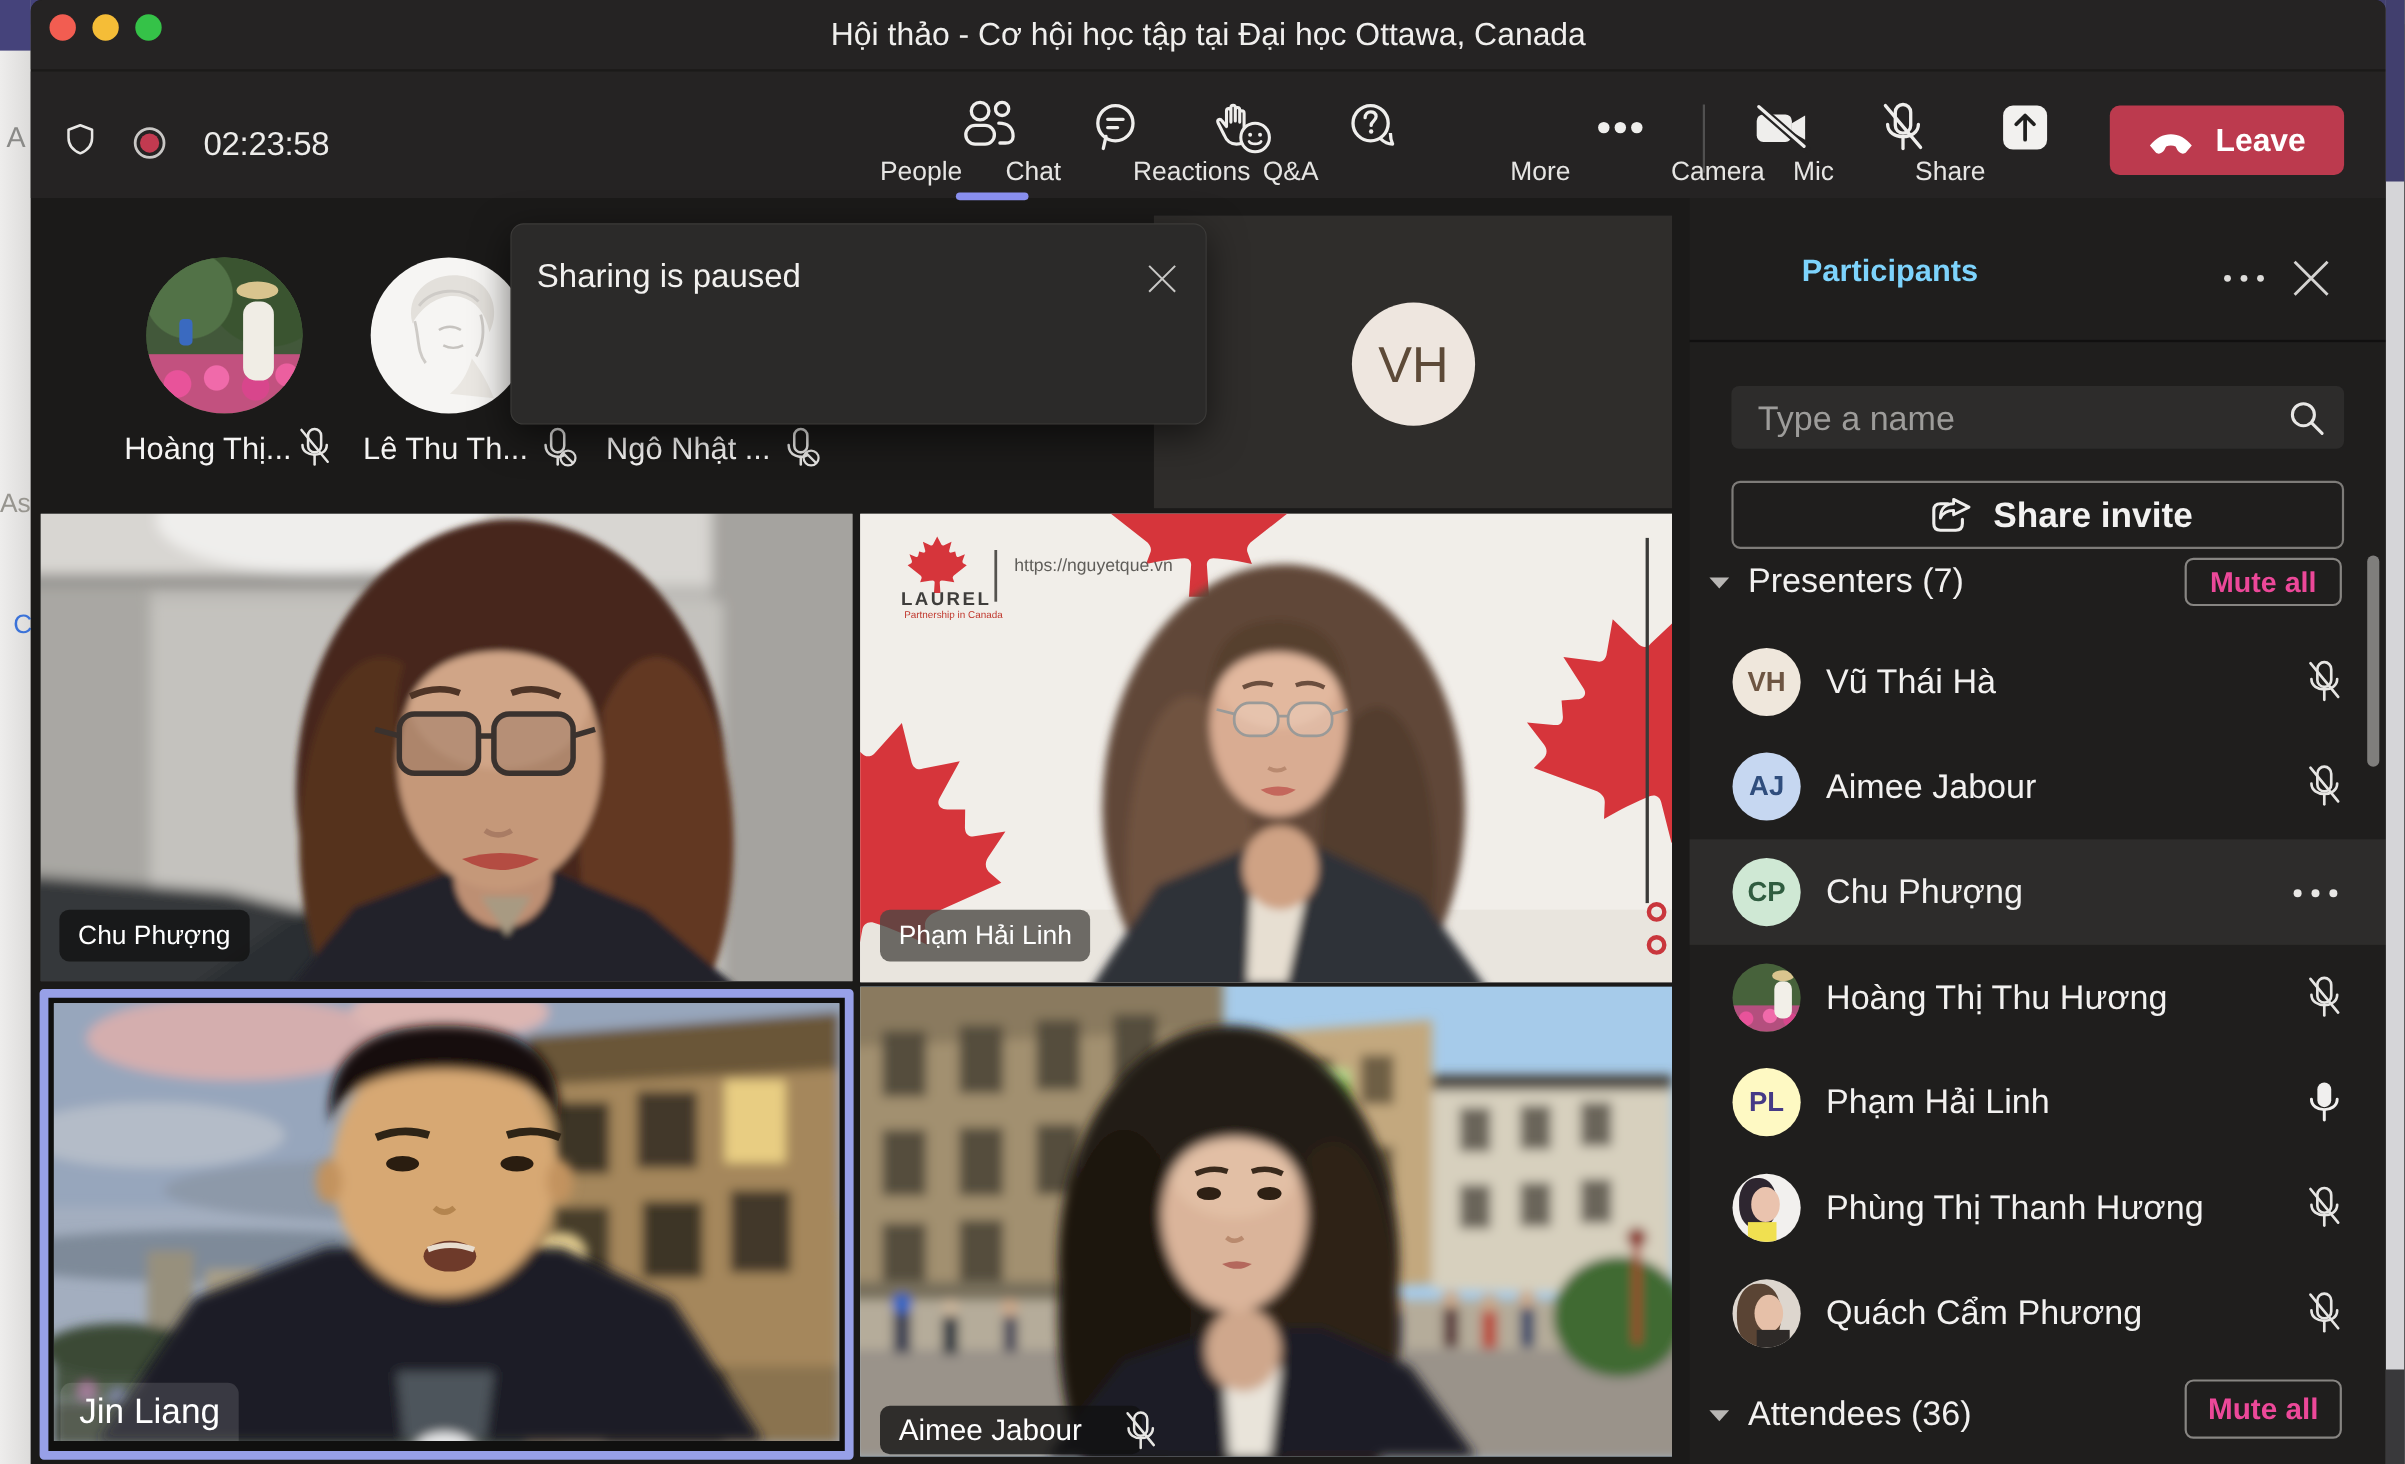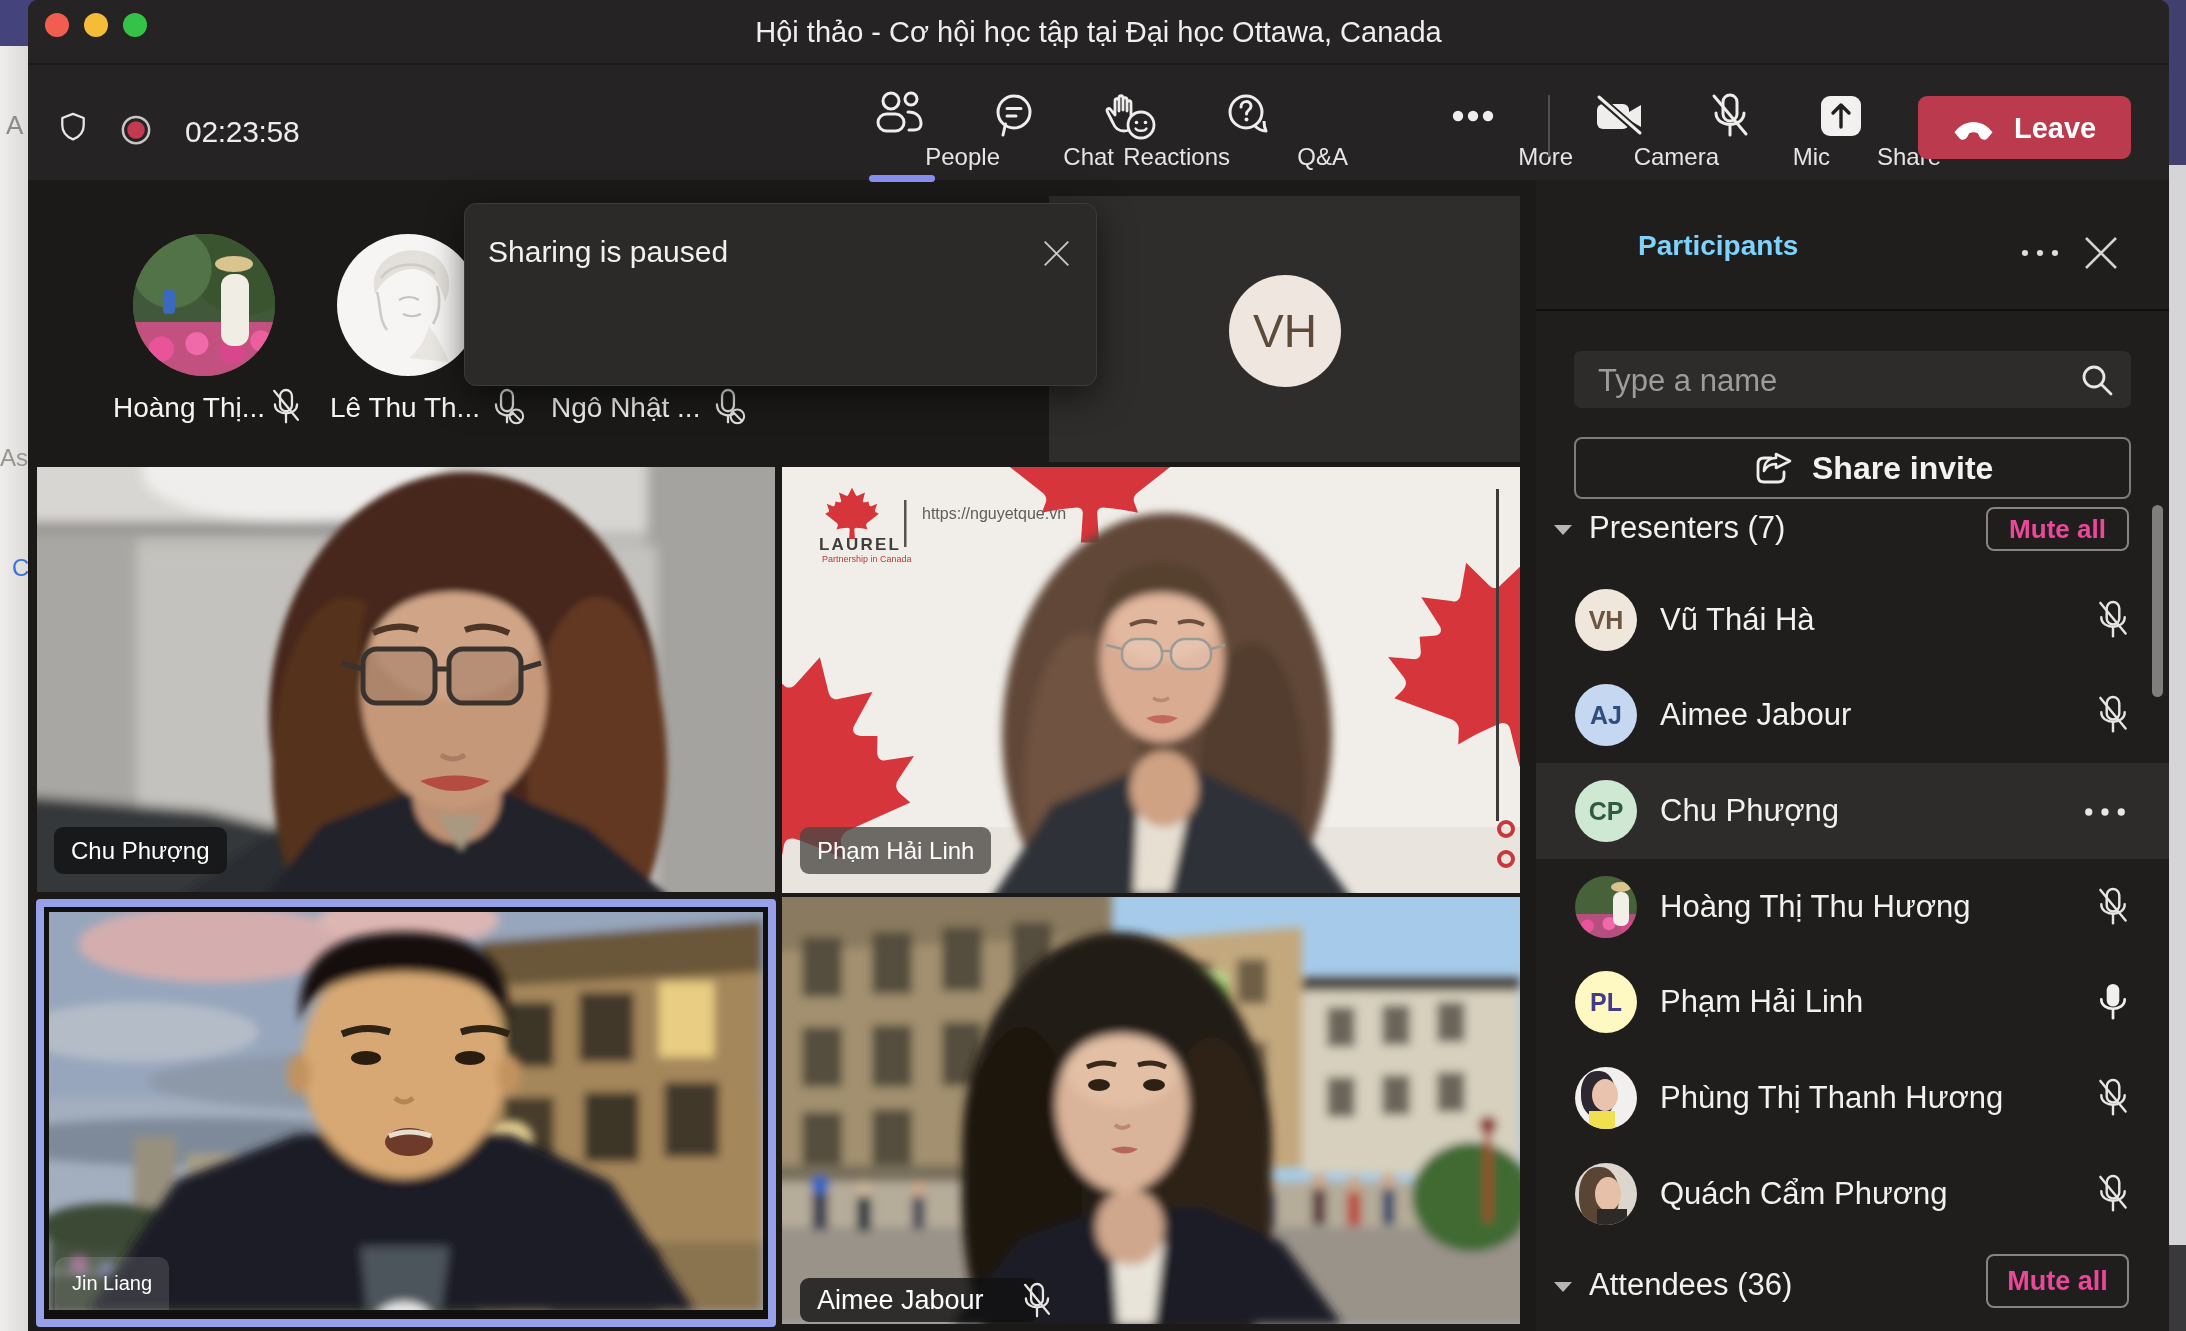--- a/index.html
+++ b/index.html
@@ -15,21 +15,21 @@
   #rightpurple{ left:2169px; top:0; width:17px; height:165px; background:#413f6e; }
   #rightbottom{ left:2169px; top:1245px; width:17px; height:86px; background:#39393b; }
   
   #win { left:28px; top:0; width:2141px; height:1331px; background:#1b1a19; border-radius:10px 10px 0 0; overflow:hidden; }
   #titlebar { left:28px; top:0; width:2141px; height:63px; background:#252323; border-radius:10px 10px 0 0; }
   .light { top:13px; width:24px; height:24px; border-radius:50%; }
   #title { left:28px; top:16px; width:2141px; text-align:center; color:#f0efed; font-size:29px; }
   #toolbar { left:28px; top:65px; width:2141px; height:115px; background:#252323; }
   .tbtn { position:absolute; width:160px; height:115px; }
   .tlbl { position:absolute; width:200px; left:50%; top:78px; transform:translateX(-50%);
-          text-align:right; font-size:24px; color:#e6e5e3; }
+          text-align:left; font-size:24px; color:#e6e5e3; }
   .tico { position:absolute; left:50%; top:26px; transform:translateX(-50%); }
   
   #panel { left:1536px; top:180px; width:633px; height:1151px; background:#1f1e1d; }
   .prow-name { position:absolute; color:#f2f1f0; font-size:31px; white-space:nowrap; }
   .pav { position:absolute; width:62px; height:62px; border-radius:50%; text-align:center;
          font-size:25px; font-weight:bold; line-height:62px; overflow:hidden; }
   .mutebtn { position:absolute; border:2px solid #878582; border-radius:8px; color:#ec4899;
              font-size:27px; font-weight:bold; text-align:center; background:transparent; }
   .namelab { position:absolute; color:#fff; font-size:24px; height:47px; line-height:47px; padding:0 17px;
              background:rgba(17,17,17,.78); border-radius:9px; white-space:nowrap; }
@@ -327,21 +327,21 @@
       </g>
       <g>
         <path d="M293 122 q24 -10 48 -2 M412 120 q24 -8 48 2" stroke="#2e2416" stroke-width="7" fill="none"></path>
         <ellipse cx="317" cy="146" rx="15" ry="7" fill="#2a1d10"></ellipse>
         <ellipse cx="421" cy="146" rx="15" ry="7" fill="#2a1d10"></ellipse>
         <path d="M346 186 q9 8 18 0" stroke="#b4854f" stroke-width="5" fill="none"></path>
         <ellipse cx="360" cy="230" rx="24" ry="14" fill="#6e3a2a"></ellipse>
         <path d="M340 224 q20 -8 42 0" stroke="#e8ddcf" stroke-width="5" fill="none"></path>
       </g>
     </svg>
-    <div class="namelab" style="left:6px; top:345px; height:68px; line-height:52px; font-size:20px; border-radius:10px; background:rgba(255,255,255,.13);">Jin Liang</div>
+    <div class="namelab" style="left:6px; top:345px; height:68px; line-height:52px; font-size:32px; border-radius:10px; background:rgba(255,255,255,.13);">Jin Liang</div>
   </div>
 
   <div class="tile" style="left:782px; top:897px; width:738px; height:427px; background:#a8cdec;">
     <svg width="738" height="427" viewBox="0 0 738 427" style="left:0;top:0;">
       <defs>
           <filter id="b5b" x="-20%" y="-20%" width="140%" height="140%">
             <feGaussianBlur stdDeviation="5"></feGaussianBlur>
           </filter>
         </defs>
       <rect width="738" height="427" fill="#a6cbea"></rect>

